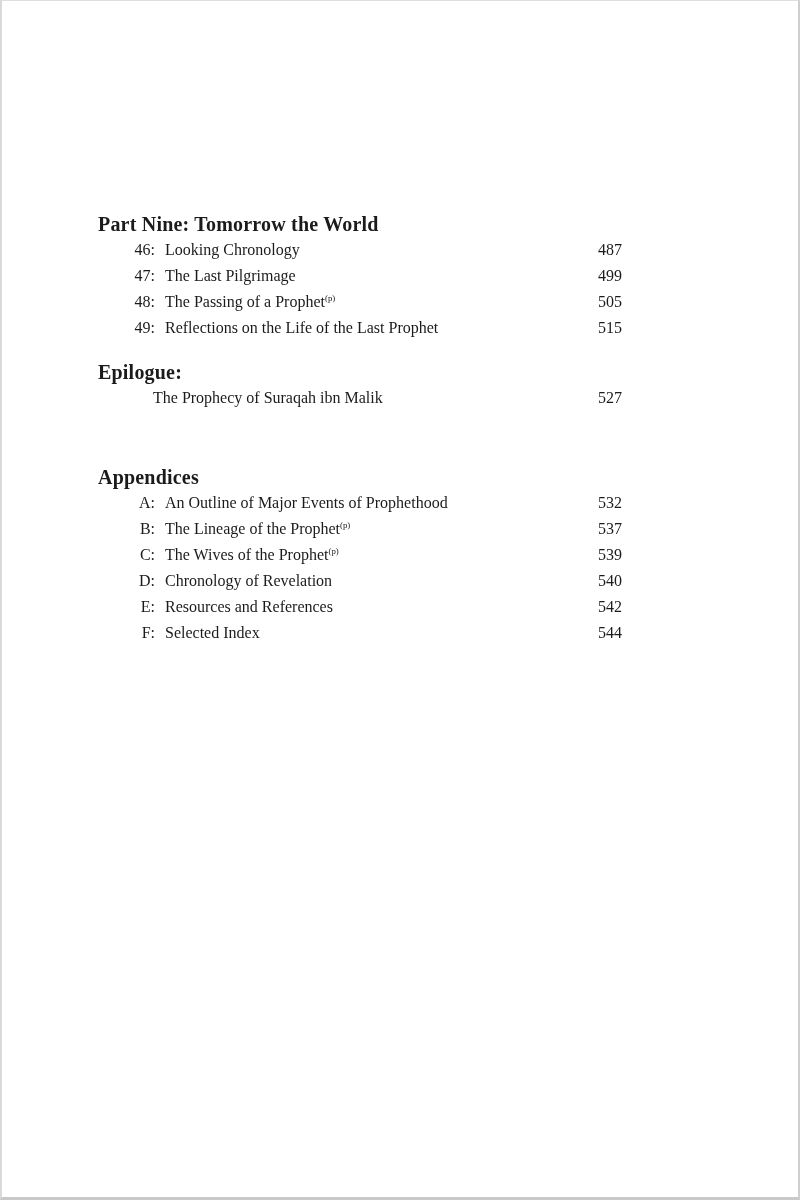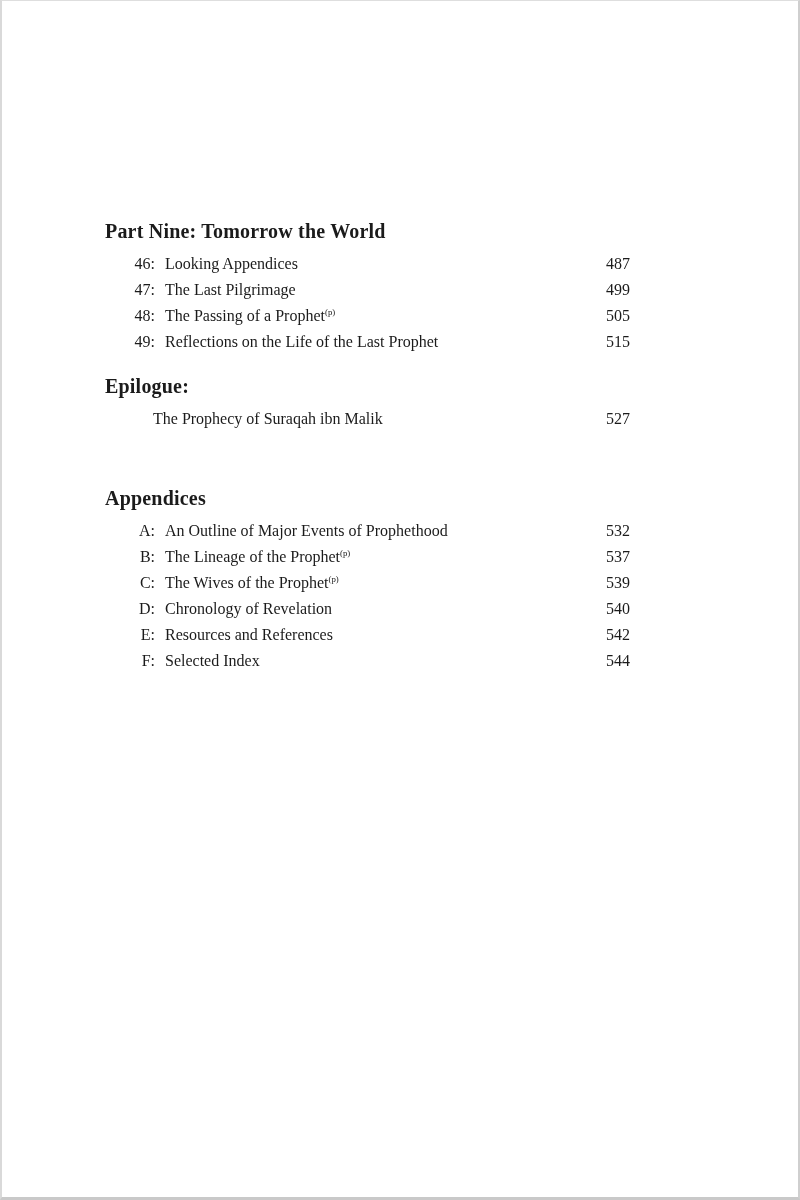--- a/index.html
+++ b/index.html
@@ -22,21 +22,21 @@
     color: #1b1b1b;
   }
   .toc {
     box-sizing: border-box;
     padding: 210px 160px 0 96px;
   }
   .toc-section { margin: 0; padding: 0; }
   .toc-section.epilogue   { margin-top: 18px; }
   .toc-section.appendices { margin-top: 53px; }
   .heading {
-    margin: 7px;
+    margin: 0;
     font-size: 20px;
     line-height: 26px;
     font-weight: bold;
     letter-spacing: 0.2px;
   }
   .row {
     display: flex;
     align-items: baseline;
     font-size: 16px;
     line-height: 26px;
@@ -57,35 +57,35 @@
   }
   .title sup {
     font-size: 0.55em;
     line-height: 0;
     vertical-align: super;
     letter-spacing: 0;
   }
   .pg {
     flex: none;
     min-width: 40px;
-    text-align: center;
+    text-align: left;
   }
 </style>
 </head>
 <body>
 
 <div class="page">
   <div class="toc">
 
     <div class="toc-section part-nine">
       <h2 class="heading">Part Nine: Tomorrow the World</h2>
 
       <div class="row">
         <span class="lbl">46:</span>
-        <span class="title"><span>Looking Appendices</span><sup></sup></span>
+        <span class="title"><span>Looking Chronology</span><sup></sup></span>
         <span class="pg">487</span>
       </div>
 
       <div class="row">
         <span class="lbl">47:</span>
         <span class="title"><span>The Last Pilgrimage</span><sup></sup></span>
         <span class="pg">499</span>
       </div>
 
       <div class="row">

